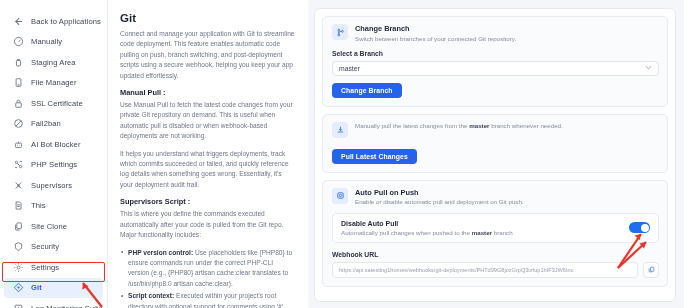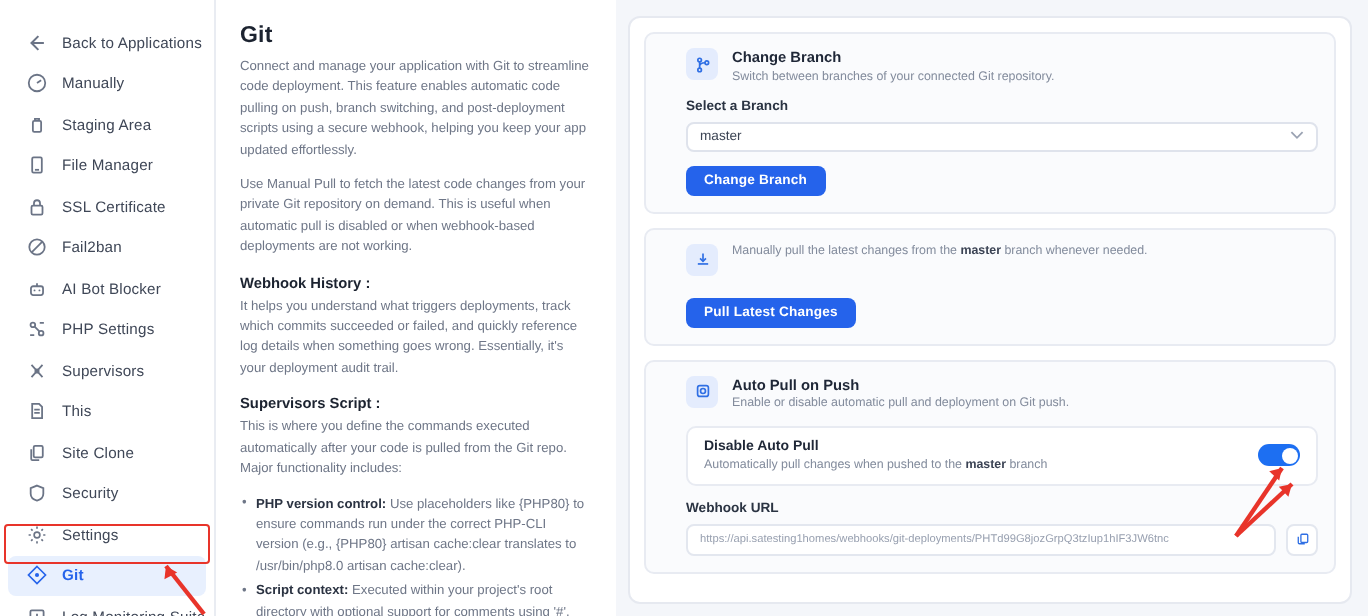--- a/index.html
+++ b/index.html
@@ -103,21 +103,21 @@
     background: #ffffff;
     border: 1px solid #e6e9f0;
     border-radius: 6px;
     padding: 7px;
     min-height: 292px;
   }
   .card {
     border: 1px solid #e8ebf2;
     border-radius: 5px;
     background: #fafbfd;
-    padding: 7px 8px 8px 20px;
+    padding: 7px 8px 8px 9px;
     margin-bottom: 7px;
   }
   .card-head { display: flex; gap: 7px; align-items: flex-start; margin-bottom: 7px; }
   .card-ico {
     width: 16px; height: 16px; flex: 0 0 16px;
     border-radius: 4px; background: #e4ecfd;
     display: flex; align-items: center; justify-content: center;
     color: #2f6fe4;
   }
   .card-ico svg { width: 9px; height: 9px; display:block; }
@@ -350,23 +350,23 @@
     <svg class="arrow-left" viewBox="0 0 26 27">
       <path d="M24 26 L5 2" stroke="#e8342a" stroke-width="2.2" fill="none"></path>
       <path d="M5 2 L4.2 8.6 L10.6 5.2 Z" fill="#e8342a"></path>
     </svg>
   </div>
 
   <div class="docs">
     <h1>Git</h1>
     <p>Connect and manage your application with Git to streamline code deployment. This feature enables automatic code pulling on push, branch switching, and post-deployment scripts using a secure webhook, helping you keep your app updated effortlessly.</p>
 
+    <h2>Manual Pull :</h2>
     <p>Use Manual Pull to fetch the latest code changes from your private Git repository on demand. This is useful when automatic pull is disabled or when webhook-based deployments are not working.</p>
 
-    <h2>Webhook History :</h2>
     <p>It helps you understand what triggers deployments, track which commits succeeded or failed, and quickly reference log details when something goes wrong. Essentially, it's your deployment audit trail.</p>
 
     <h2>Supervisors Script :</h2>
     <p>This is where you define the commands executed automatically after your code is pulled from the Git repo. Major functionality includes:</p>
 
     <ul>
       <li><b>PHP version control:</b><span> Use placeholders like {PHP80} to ensure commands run under the correct PHP-CLI version (e.g., {PHP80} artisan cache:clear translates to /usr/bin/php8.0 artisan cache:clear).</span></li>
       <li><b>Script context:</b><span> Executed within your project's root directory with optional support for comments using '#'.</span></li>
     </ul>
 

